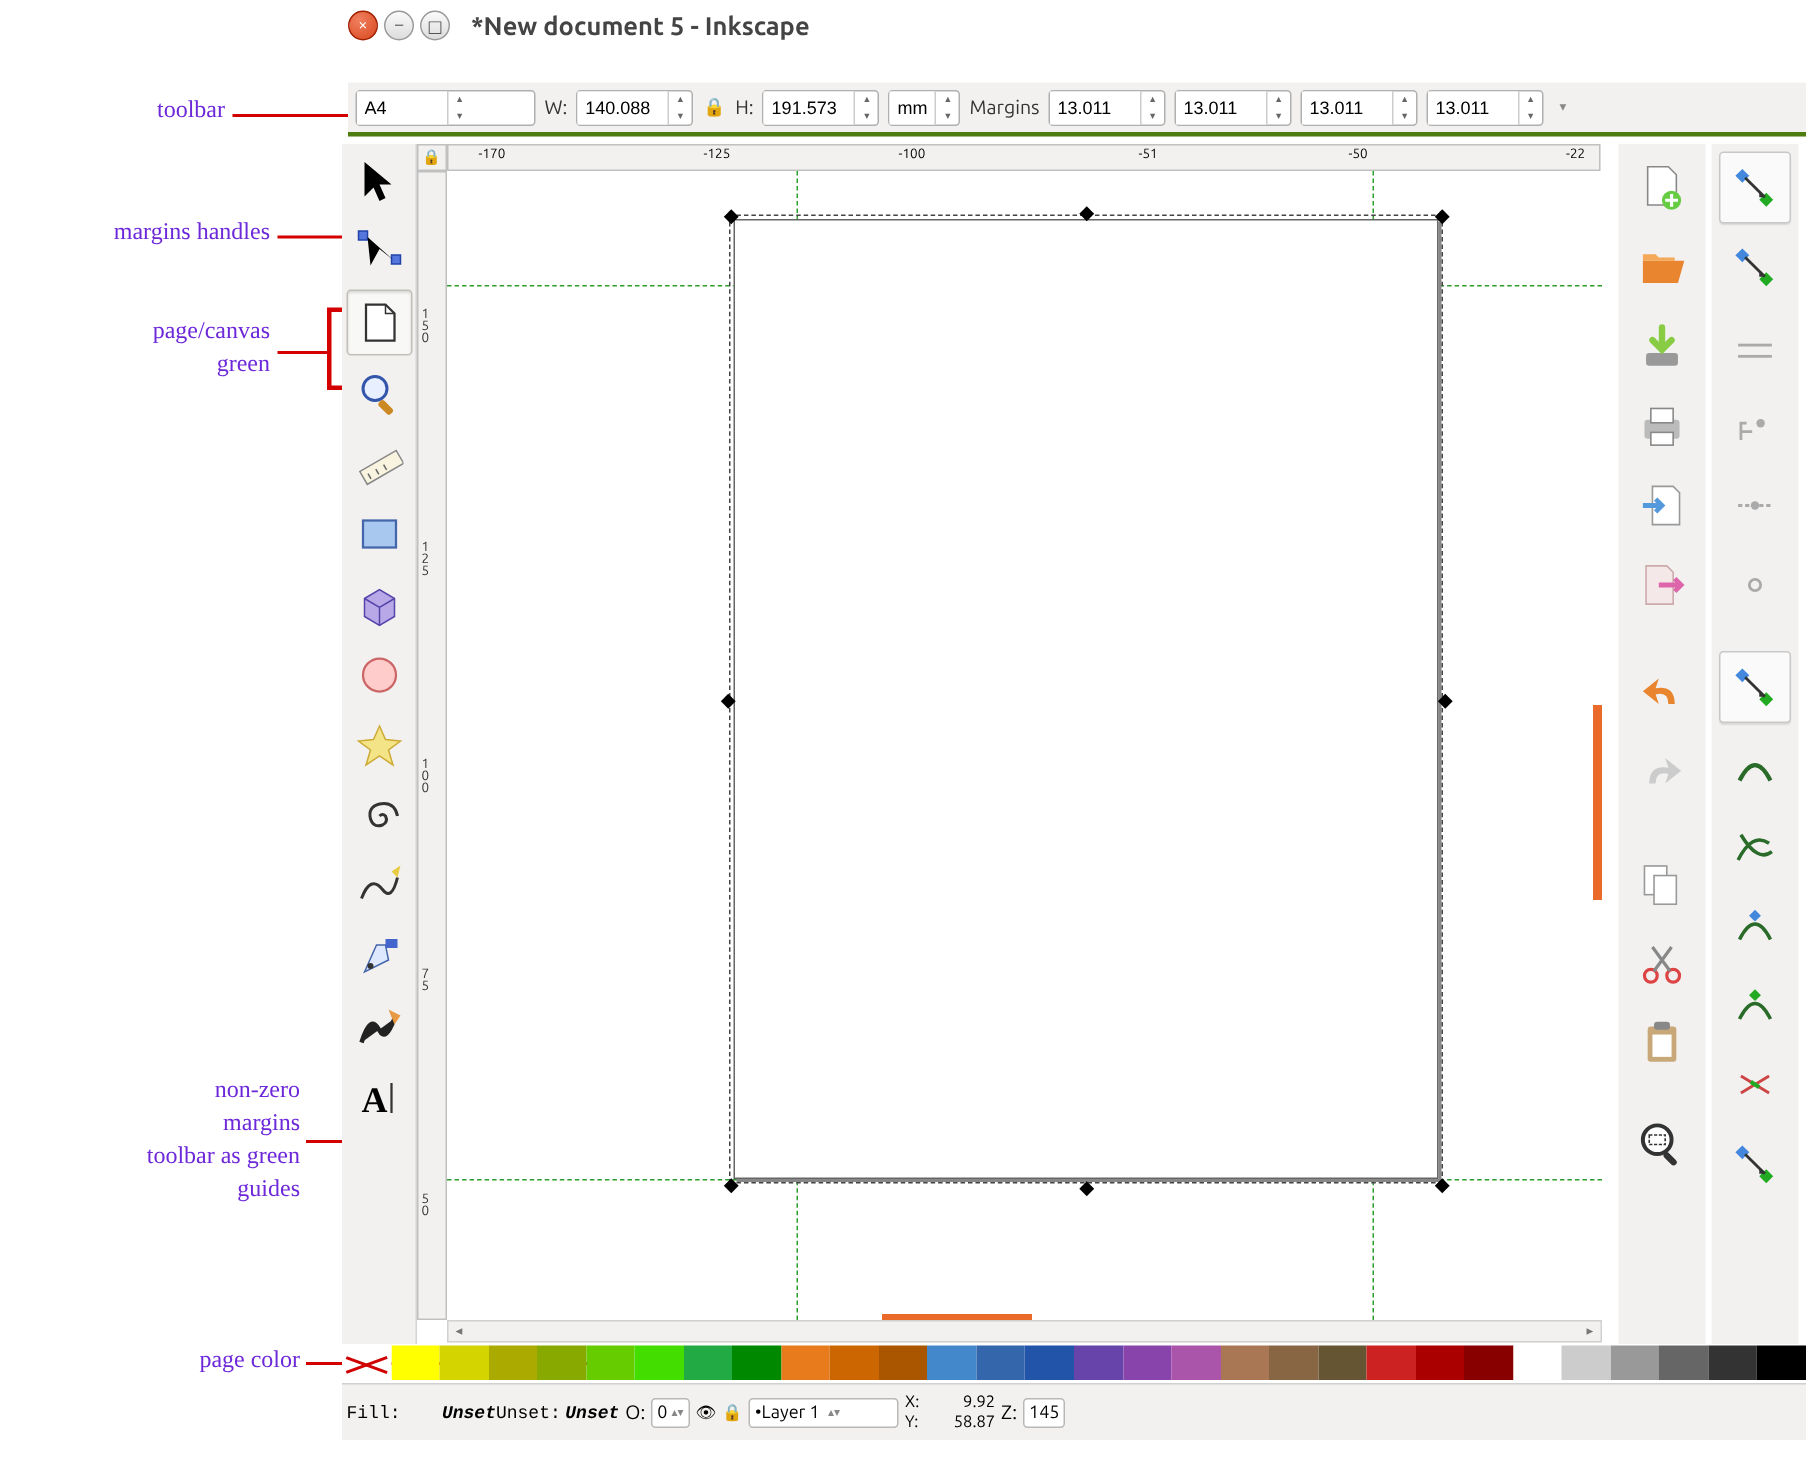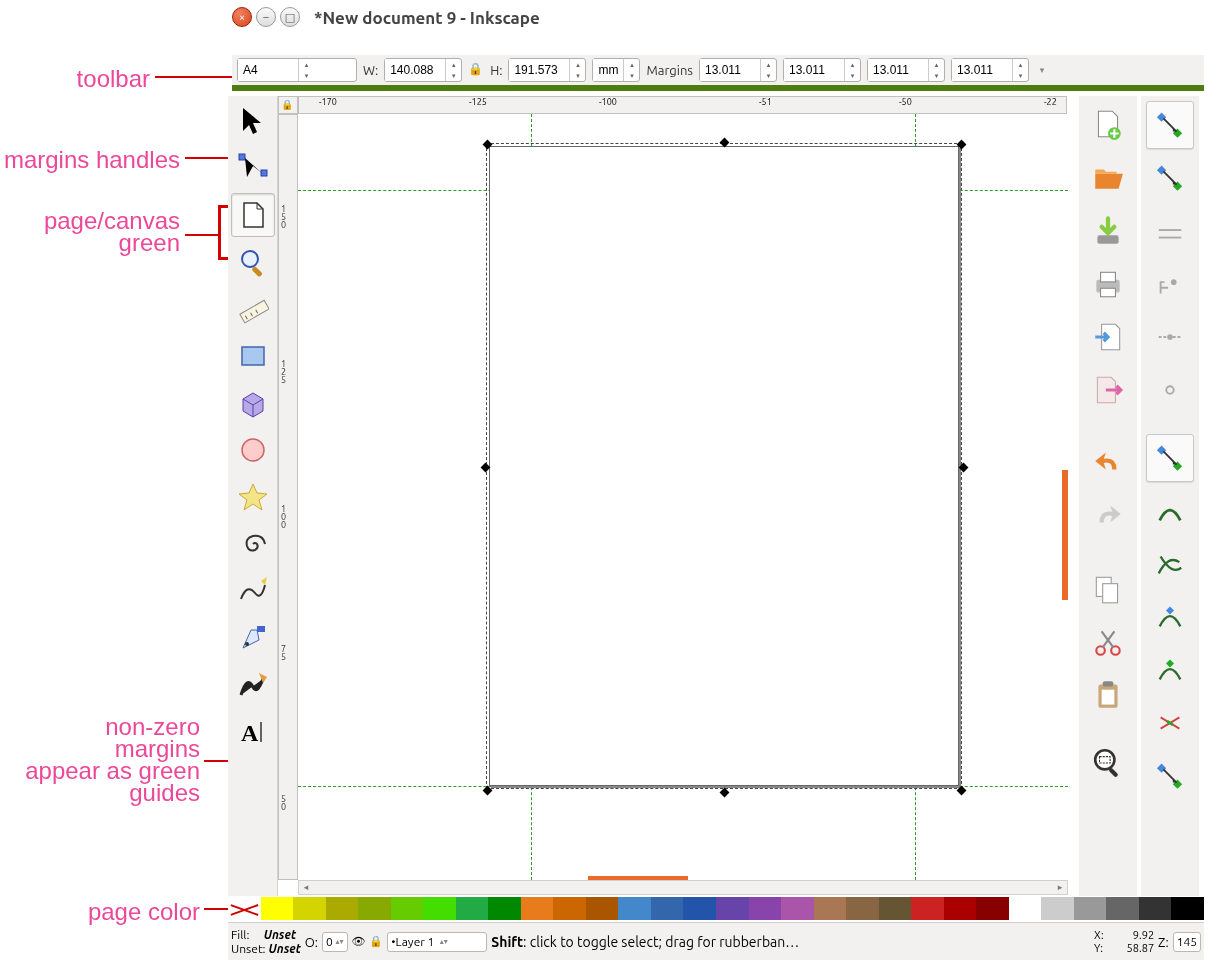--- a/index.html
+++ b/index.html
@@ -1,28 +1,28 @@
 <!DOCTYPE html>
 <html><head>
 <meta charset="utf-8">
 <style>
 * { box-sizing: border-box; margin: 0; padding: 0; }
 body { font-family: "Ubuntu", "DejaVu Sans", sans-serif; font-size: 12px; background: #fff; width: 1209px; height: 977px; position: relative; overflow: hidden; }
 
-.annot { position: absolute; text-align: right; font-size: 24px; color: #ec4899; font-family: Liberation Sans, sans-serif; }
+.annot { position: absolute; text-align: right; font-size: 16px; color: #6d28d9; font-family: Liberation Serif, serif; }
 .annot-line { position: absolute; height: 2px; background: #d40000; }
 .annot-box { position: absolute; border: 3px solid #d40000; }
 
 .titlebar { position: absolute; left: 232px; top: 3px; height: 28px; display: flex; align-items: center; }
 .wbtn { width: 20px; height: 20px; border-radius: 50%; border: 1px solid #999; margin-right: 4px; display: flex; align-items: center; justify-content: center; font-size: 11px; }
 .wbtn.close { background: radial-gradient(circle at 35% 30%, #f08060, #d9481d); border-color:#a02000; color:#fff; }
 .wbtn.min, .wbtn.max { background: linear-gradient(#fafafa,#ddd); color:#555; }
 .title-text { font-weight: bold; color: #444; font-size: 17px; margin-left: 10px; }
 
-.toolbar { position: absolute; left: 232px; top: 55px; right: 5px; height: 36px; display: flex; align-items: center; gap: 6px; background: #f2f1f0; border-bottom: 6px solid #4d7c0f; padding: 0 5px; }
+.toolbar { position: absolute; left: 232px; top: 55px; right: 5px; height: 36px; display: flex; align-items: center; gap: 6px; background: #f2f1f0; border-bottom: 3px solid #4d7c0f; padding: 0 5px; }
 .combo { display: flex; align-items: center; height: 24px; border: 1px solid #b0b0b0; background: #fff; border-radius: 3px; }
 .combo input { border: none; height: 22px; padding: 0 5px; font-size: 12px; width: 60px; outline:none; }
 .combo .stepper { width: 16px; display:flex; flex-direction:column; border-left:1px solid #ccc; }
 .combo .stepper span { font-size: 7px; height: 11px; text-align: center; color:#666; cursor:pointer; line-height:11px; }
 .lbl { font-size: 13px; color: #333; }
 .lock-icon { width:16px; height:16px; font-size:12px; color:#c08020; text-align:center; }
 .dropdown-arrow { width:14px; font-size:9px; color:#888; text-align:center; }
 
 .toolbox { position: absolute; left: 228px; top: 96px; width: 50px; background: #f2f1f0; border-right: 1px solid #d4d4d4; height: 800px; }
 .tool { width: 44px; height: 44px; margin: 3px auto; display:flex; align-items:center; justify-content:center; border-radius:3px; border:1px solid transparent; position:relative; }
@@ -56,21 +56,21 @@
 .rbtn { width: 48px; height: 48px; margin: 5px auto; display:flex; align-items:center; justify-content:center; border:1px solid transparent; border-radius:3px; }
 .rbtn.b { border-color:#c8c8c8; background:#fafafa; box-shadow: 0 1px 1px rgba(0,0,0,0.1);}
 
 .palette { position:absolute; left:228px; top:897px; right:5px; height:23px; display:flex; }
 .sw { flex:1; height:23px; }
 .sw.none { background:#fff; position:relative; }
 .sw.none::after { content:''; position:absolute; left:2px; right:2px; top:50%; border-top:2px solid #d00000; transform: rotate(20deg); }
 .sw.none::before { content:''; position:absolute; left:2px; right:2px; top:50%; border-top:2px solid #d00000; transform: rotate(-20deg); }
 
 .status { position:absolute; left:228px; top:922px; right:5px; height:38px; background:#f2f1f0; display:flex; align-items:center; font-size:13px; gap:4px; padding:0 3px; border-top:1px solid #d0d0d0;}
-.status .fc { display:flex; flex-direction:column; font-size:12px; line-height:14px; }
+.status .fc { display:flex; flex-direction:row; font-size:12px; line-height:14px;font-family:Liberation Mono, monospace; }
 .status .fc .r { display:flex; gap:3px; }
 .status .unset { font-style:italic; font-weight:bold; }
 .status .hint { flex:1; white-space:nowrap; overflow:hidden; text-overflow:ellipsis; font-size:14px;}
 .status .hint b { font-weight:bold; }
 .status .coords { display:flex; flex-direction:column; font-size:11px; line-height:13px; text-align:right; min-width:60px;}
 .status .coords .r { display:flex; justify-content:space-between; gap:6px;}
 .sm-combo { height:20px; border:1px solid #b8b8b8; background:#fff; display:flex; align-items:center; padding:0 3px; border-radius:3px; font-size:12px;}
 
 .vscrollind { position:absolute; right:141px; top:470px; width:6px; height:130px; background:#e96a29; }
 </style>
@@ -91,33 +91,33 @@
 <div class="annot-box" style="left:218px; top:205px; width:60px; height:55px;"></div>
 <div class="annot-line" style="left:278px; top:234px; width:190px;"></div>
 <div class="annot" style="left:330px; top:247px; width:120px; text-align:center;">
   <div style="text-align:center;">auto-select</div>
   <div style="text-align:center;">page</div>
 </div>
 
 <div class="annot" style="left:0; top:716px; width:200px; line-height:22px;">
   <span>non-zero</span><br>
   <span>margins</span><br>
-  <span>appear as green</span><br>
+  <span>toolbar as green</span><br>
   <span>guides</span>
 </div>
 <div class="annot-line" style="left:204px; top:760px; width:320px;"></div>
 
 <div class="annot" style="left:0; top:898px; width:200px;">page color</div>
 <div class="annot-line" style="left:204px; top:908px; width:210px;"></div>
 
 <div class="titlebar">
   <div class="wbtn close">×</div>
   <div class="wbtn min">–</div>
   <div class="wbtn max">□</div>
-  <div class="title-text">*New document 9 - Inkscape</div>
+  <div class="title-text">*New document 5 - Inkscape</div>
 </div>
 
 <div class="toolbar">
   <div class="combo" style="width:120px;">
     <input value="A4" style="">
     <div class="stepper">
         <span>▴</span>
         <span>▾</span>
       </div>
   </div>
@@ -540,21 +540,20 @@
     <div class="r">
         <span>Unset:</span>
         <span class="unset">Unset</span>
       </div>
   </div>
   <span>O:</span>
   <div class="sm-combo"><span>0</span>&nbsp;<span style="font-size:8px;color:#888;">▴▾</span></div>
   <span style="font-size:11px;">👁</span>
   <span style="font-size:11px;color:#c08020;">🔒</span>
   <div class="sm-combo" style="min-width:100px;">•<span>Layer 1</span>&nbsp;&nbsp;<span style="font-size:8px;color:#888;">▴▾</span></div>
-  <div class="hint"><b>Shift</b><span>: click to toggle select; drag for rubberban…</span></div>
   <div class="coords">
     <div class="r">
         <span>X:</span>
         <span>9.92</span>
       </div>
     <div class="r">
         <span>Y:</span>
         <span>58.87</span>
       </div>
   </div>

